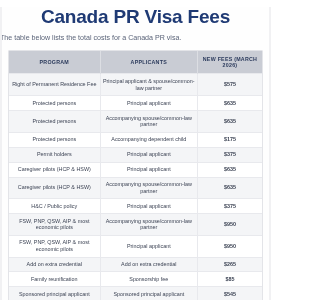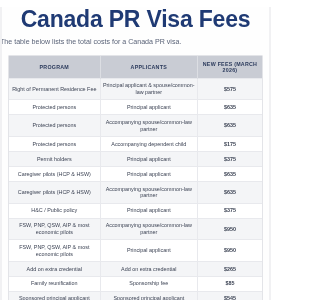--- a/index.html
+++ b/index.html
@@ -31,21 +31,21 @@
   #page::after {
     content: "";
     position: absolute;
     right: 0; top: 0; bottom: 0;
     width: 2px;
     background: #f1f1f3;
   }
   .title {
     text-align: center;
     color: #1f3a74;
-    font-size: 23px;
+    font-size: 19px;
     font-weight: bold;
     letter-spacing: -0.2px;
     margin: 7px 0 0 0;
     line-height: 1.1;
   }
   .subtitle {
     text-align: left;
     color: #5a6378;
     font-size: 7.1px;
     font-weight: normal;

